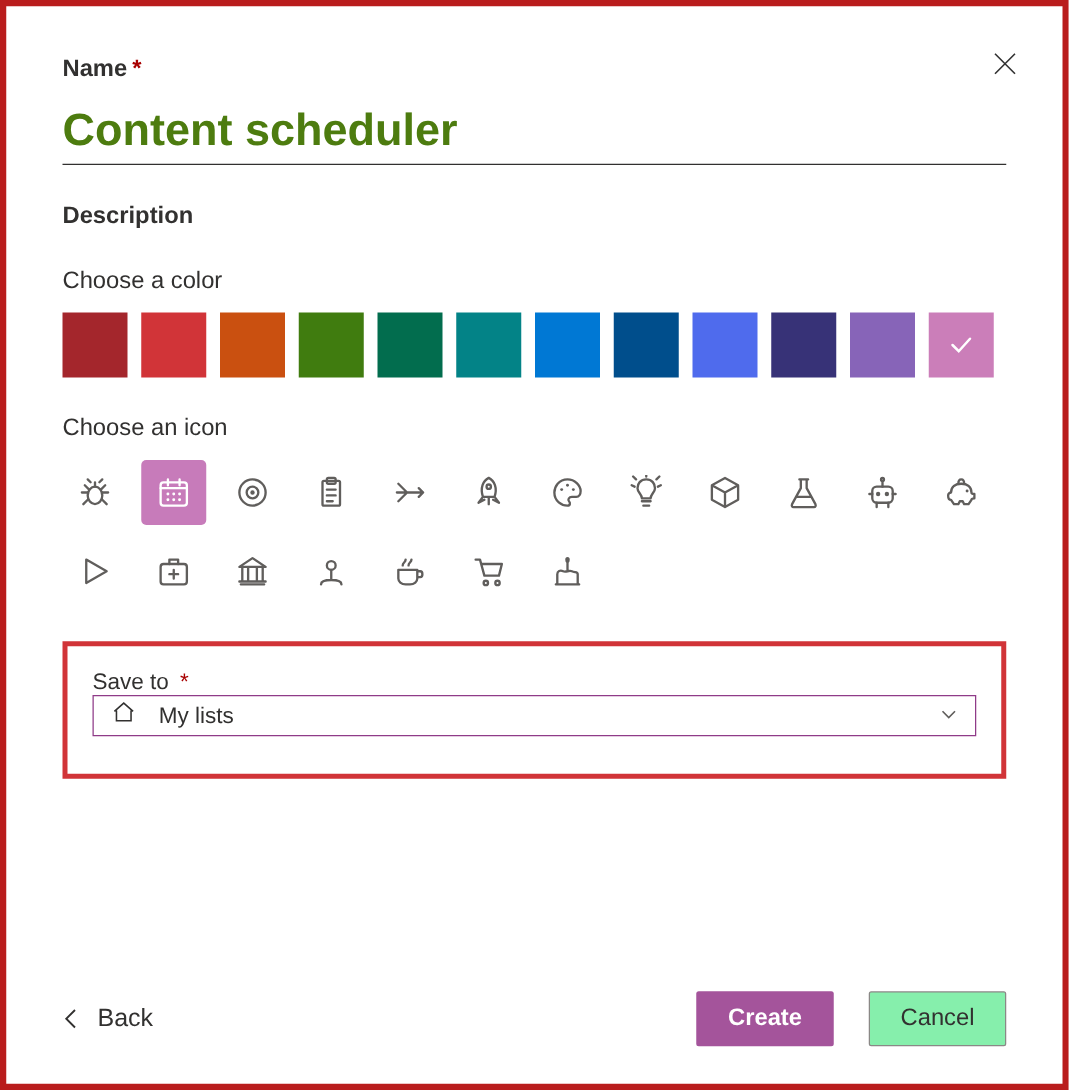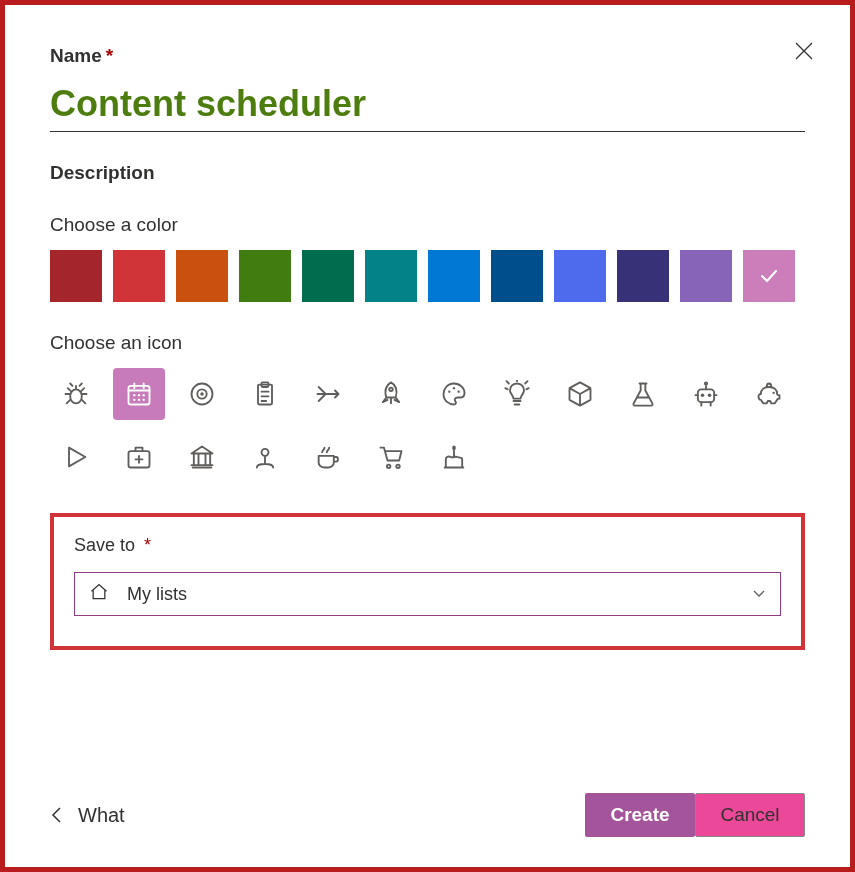--- a/index.html
+++ b/index.html
@@ -43,46 +43,46 @@
     display: flex; align-items: center; justify-content: center;
     color: #605e5c;
   }
   .icon-cell.selected { background: #c77bba; color: #fff; }
   .icon-cell svg { width: 28px; height: 28px; }
   .highlight-box {
     border: 4px solid #d13438;
     padding: 18px 20px 30px 20px;
     margin-top: 8px;
   }
-  .saveto-label { font-size: 18px; color: #323130; margin-bottom: 16px; font-weight: 400; }
+  .saveto-label { font-size: 18px; color: #323130; margin-bottom: 0; font-weight: 400; }
   .dropdown {
-    width: 100%; border: 1px solid #8f3b88; height: 44px;
+    width: 100%; border: 1px solid #8f3b88; height: 33px;
     display: flex; align-items: center; padding: 0 14px;
     cursor: pointer; position: relative; color: #323130; font-size: 18px;
     background: #fff;
   }
   .dropdown .home-ic { margin-right: 18px; color: #323130; }
   .dropdown .chev { position: absolute; right: 14px; color: #605e5c; }
   .footer {
     position: absolute; left: 45px; right: 45px; bottom: 30px;
     display: flex; align-items: center; justify-content: space-between;
   }
   .back-link {
     display: flex; align-items: center; gap: 14px; cursor: pointer;
     color: #323130; font-size: 20px;
   }
-  .btn-row { display: flex; }
+  .btn-row { display: flex; gap: 12px; }
   .btn {
     height: 44px; min-width: 110px; padding: 0 22px;
     font-size: 19px; cursor: pointer; display: flex;
     align-items: center; justify-content: center;
     border-radius: 2px;
   }
   .btn-primary { background: #a4549b; color: #fff; border: none; font-weight: 600; }
-  .btn-secondary { background: #ec4899; color: #323130; border: 1px solid #8a8886; }
+  .btn-secondary { background: #86efac; color: #323130; border: 1px solid #8a8886; margin-left: 16px; }
 </style>
 </head>
 <body>
 
 <div class="dialog">
 
   <div class="close-btn">
     <svg width="18" height="18" viewBox="0 0 18 18">
         <path d="M1 1 L17 17 M17 1 L1 17" stroke="currentColor" stroke-width="1.3" fill="none"></path>
       </svg>
@@ -263,21 +263,21 @@
           </svg>
       </span>
     </div>
   </div>
 
   <div class="footer">
     <div class="back-link">
       <svg width="14" height="18" viewBox="0 0 14 18">
           <path d="M10 2 L3 9 L10 16" stroke="currentColor" stroke-width="1.5" fill="none"></path>
         </svg>
-      <span>What</span>
+      <span>Back</span>
     </div>
     <div class="btn-row">
       <button class="btn btn-primary">Create</button>
       <button class="btn btn-secondary">Cancel</button>
     </div>
   </div>
 
 </div>
 
 </body></html>

